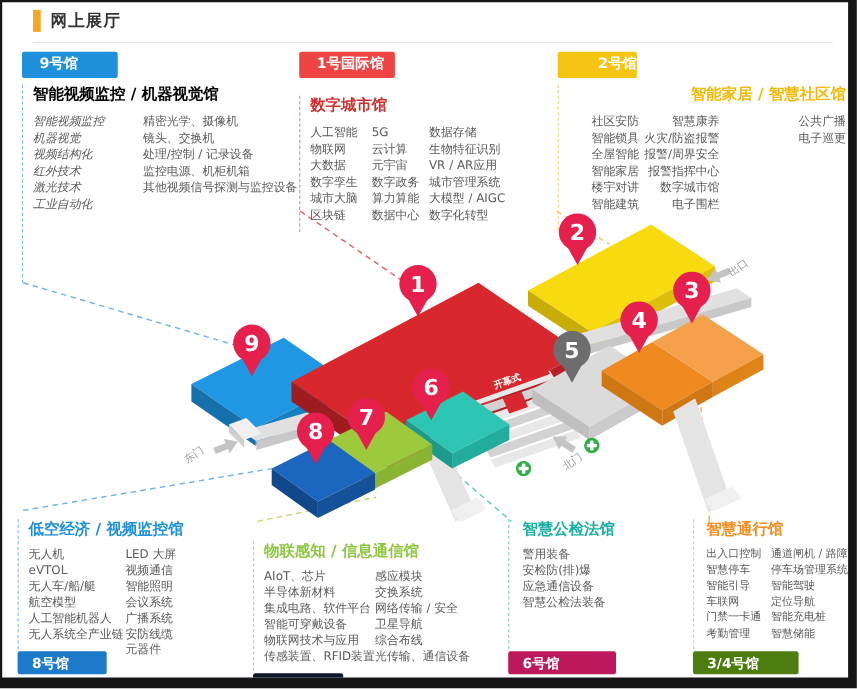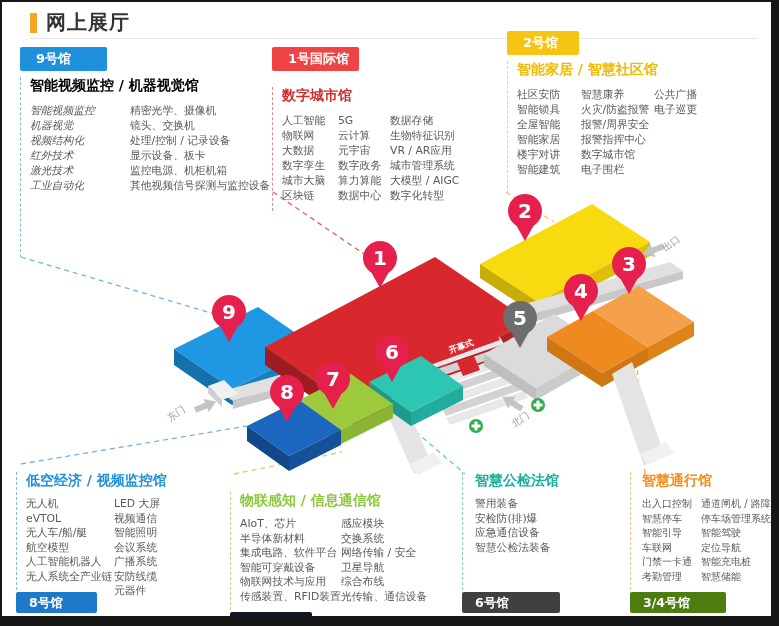--- a/index.html
+++ b/index.html
@@ -3,21 +3,21 @@
 <meta charset="utf-8">
 <style>
   html,body{margin:0;padding:0;background:#fff;}
   .frame{position:relative;width:779px;height:626px;box-sizing:border-box;
     border-style:solid;border-color:#161616;border-width:2px 8px 10px 2px;
     background:#fff;overflow:hidden;
     font-family:"DejaVu Sans","Liberation Sans",sans-serif;}
   
   .titlebar{position:absolute;left:28px;top:7px;display:flex;align-items:center;}
   .tbar{width:7px;height:20px;background:#F5A623;margin-right:9px;}
-  .ptitle-main{font-size:20px;font-weight:bold;color:#333;letter-spacing:1px;text-align:right;}
+  .ptitle-main{font-size:15px;font-weight:bold;color:#333;letter-spacing:1px;text-align:right;}
   .hrule{position:absolute;left:28px;top:36px;width:727px;height:1px;background:#E3E3E3;}
   
   .panel{position:absolute;}
   .badge{color:#fff;font-weight:bold;font-size:13px;height:24px;line-height:24px;
     padding-left:16px;box-sizing:border-box;border-radius:2px;}
   .badge.bottom{position:absolute;left:0;bottom:0;height:21px;line-height:21px;font-size:12.5px;padding-left:13px;}
   .pbody{margin-top:6px;padding-left:9px;border-left:1px dashed #ccc;}
   .ptitle{font-size:14px;font-weight:bold;margin-bottom:8px;white-space:nowrap;}
   .cols{display:flex;}
   .col{flex:0 0 auto;}
@@ -29,39 +29,39 @@
   #p9{left:18px;top:45px;width:245px;}
   #p9 .badge{background:#1E90DC;width:87px;}
   #p9 .pbody{border-color:#7FBCE8;height:180px;box-sizing:border-box;}
   #p9 .ptitle{color:#000000;}
   #p9 .c0{width:100px;font-style:italic;}
   #p1{left:270px;top:45px;width:232px;}
   #p1 .badge{background:#ef4444;width:87px;}
   #p1 .pbody{border-color:#E08B8A;height:124px;box-sizing:border-box;margin-top:16px;}
   #p1 .ptitle{color:#D0302D;}
   #p1 .c0{width:56px;} #p1 .c1{width:52px;}
-  #p2{left:505px;top:29px;width:262px;}
+  #p2{left:505px;top:45px;width:262px;text-align:right;}
   #p2 .badge{background:#F6C513;width:72px;}
   #p2 .pbody{border-color:#F2D578;height:132px;box-sizing:border-box;}
   #p2 .ptitle{color:#F0B90B;}
   #p2 .c0{width:64px;} #p2 .c1{width:73px;}
   #p8b{left:14px;top:470px;width:215px;height:141px;}
   #p8b .pbody{border-color:#7FBCE8;height:118px;box-sizing:border-box;}
   #p8b .ptitle{color:#1E90DC;}
   #p8b .badge{background:#1E79CB;width:81px;}
   #p8b .c0{width:88px;}
   #p7b{left:228px;top:490px;width:212px;height:141px;}
   #p7b .pbody{border-color:#BCD884;height:118px;box-sizing:border-box;}
   #p7b .ptitle{color:#8DC63F;}
   #p7b .badge{background:#0f172a;width:82px;}
   #p7b .c0{width:101px;}
   #p6b{left:460px;top:470px;width:120px;height:141px;}
   #p6b .pbody{border-color:#7FCFC5;height:118px;box-sizing:border-box;padding-left:12px;}
   #p6b .ptitle{color:#17AF9E;}
-  #p6b .badge{background:#404040;width:98px;}
+  #p6b .badge{background:#be185d;width:98px;}
   #p34b{left:628px;top:470px;width:140px;height:141px;}
   #p34b .pbody{border-color:#F8C48A;height:118px;box-sizing:border-box;padding-left:11px;}
   #p34b .ptitle{color:#F68C1E;}
   #p34b .badge{background:#4d7c0f;width:96px;}
   #p34b .c0{width:59px;}
   #p34b .li{font-size:10px;}
   
   #mapsvg{position:absolute;left:0;top:0;}
   .pin-num{font-size:20px;font-weight:bold;fill:#fff;}
   .gate-label{font-size:9.5px;fill:#9a9a9a;}
@@ -248,21 +248,20 @@
             <div class="li">机器视觉</div>
             <div class="li">视频结构化</div>
             <div class="li">红外技术</div>
             <div class="li">激光技术</div>
             <div class="li">工业自动化</div>
           </div>
         <div class="col c1">
             <div class="li">精密光学、摄像机</div>
             <div class="li">镜头、交换机</div>
             <div class="li">处理/控制 / 记录设备</div>
-            <div class="li">显示设备、板卡</div>
             <div class="li">监控电源、机柜机箱</div>
             <div class="li">其他视频信号探测与监控设备</div>
           </div>
       </div>
     </div>
   </div>
 
   <div class="panel" id="p1">
     <div class="badge">1号国际馆</div>
     <div class="pbody">

